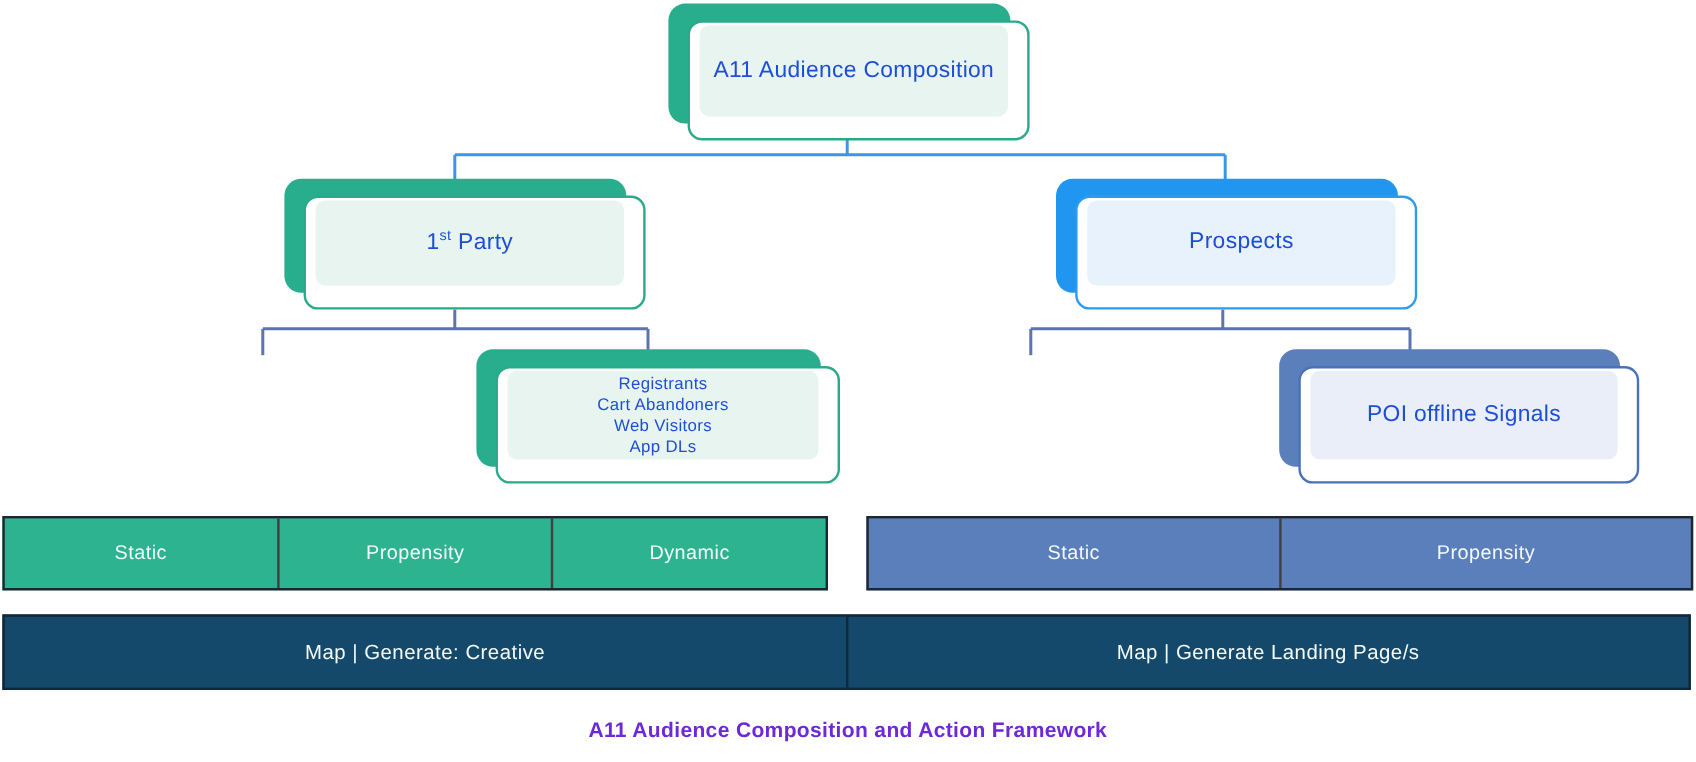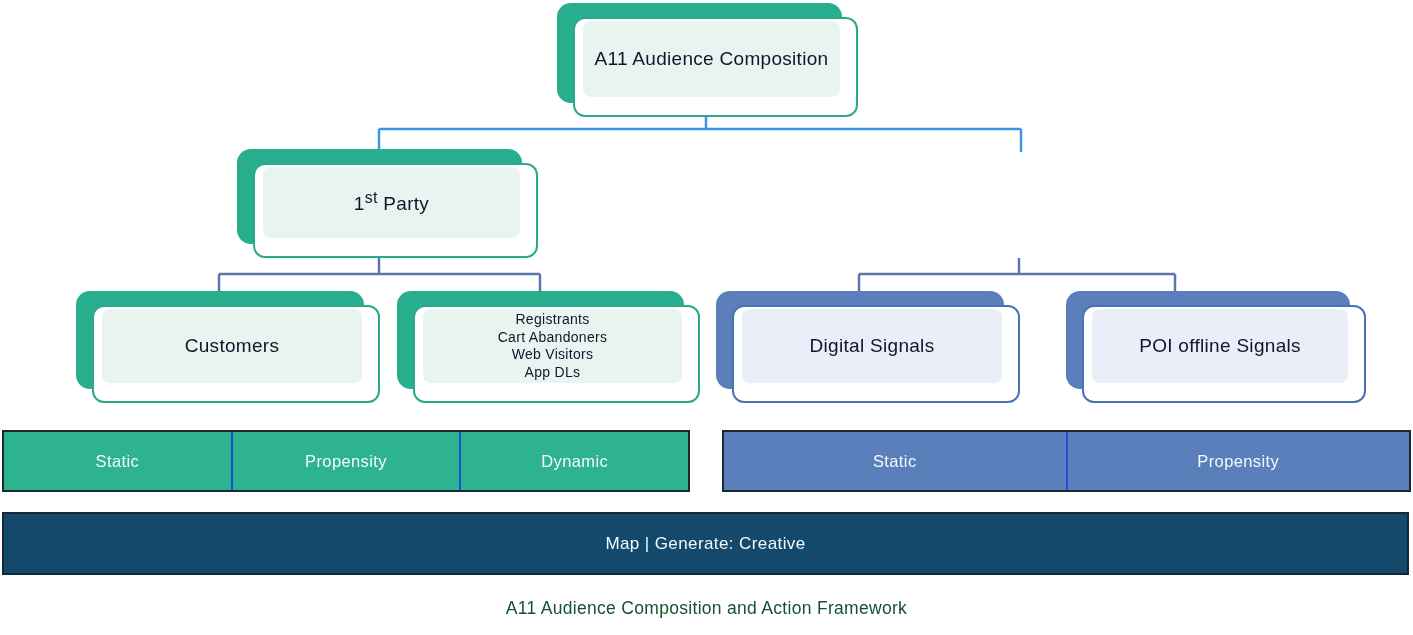--- a/index.html
+++ b/index.html
@@ -19,23 +19,23 @@
   .node .front{
     position:absolute;inset:0;background:#ffffff;
     border:2px solid;border-radius:12px;box-sizing:border-box;
   }
   .node .fill{
     position:absolute;left:8px;top:2px;right:16px;bottom:18px;
     border-radius:8px;
     display:flex;align-items:center;justify-content:center;text-align:center;
   }
   .node .label{
-    font-size:19px;color:#0f172a;letter-spacing:.3px;line-height:1.3;
+    font-size:19px;color:#1d4ed8;letter-spacing:.3px;line-height:1.3;
   }
-  .node .label sup{font-size:16px;}
+  .node .label sup{font-size:12px;}
   .node.small-text .label{font-size:14px;line-height:1.25;}
   
   .node.green .back{background:#29ae8d;}
   .node.green .front{border-color:#2aa98b;}
   .node.green .fill{background:#e8f4f0;}
   
   .node.blue .back{background:#2196f0;}
   .node.blue .front{border-color:#2d9bf0;}
   .node.blue .fill{background:#e8f2fc;}
   
@@ -45,31 +45,31 @@
   
   #connectors{position:absolute;left:0;top:0;width:1413px;height:635px;pointer-events:none;}
   
   .bar{
     position:absolute;display:flex;box-sizing:border-box;
     border:2px solid #1c2733;
   }
   .bar .cell{
     flex:1;display:flex;align-items:center;justify-content:center;
     color:#f4faf9;font-size:16.5px;letter-spacing:.4px;
-    border-right:2px solid #1d4ed8;box-sizing:border-box;
+    border-right:2px solid #404040;box-sizing:border-box;
   }
   .bar .cell:last-child{border-right:none;border-radius:22px;}
   .bar.green-bar{background:#2db38f;}
   .bar.blue-bar{background:#5b7fbb;}
   .bar.dark-bar{background:#15496b;border-color:#10283a;}
   .bar.dark-bar .cell{border-right-color:#10283a;font-size:17px;}
   
   .caption{
     position:absolute;left:0;top:598px;width:100%;
-    text-align:center;font-size:17.5px;color:#14532d;letter-spacing:.3px;
+    text-align:center;font-size:17.5px;color:#6d28d9;letter-spacing:.3px;font-weight:bold;
   }
 </style>
 </head>
 <body>
 
 <div id="canvas">
 
   <svg id="connectors" viewBox="0 0 1413 635">
 
     <g stroke="#3a97e8" stroke-width="2.5" fill="none">
@@ -102,52 +102,44 @@
 
   <div class="node green" style="left:253px;top:163px;width:285px;height:95px">
     <div class="back"></div>
     <div class="front">
       <div class="fill">
         <div class="label"><span>1</span><sup>st</sup><span> Party</span></div>
       </div>
     </div>
   </div>
 
-
-  <div class="node green" style="left:92px;top:305px;width:288px;height:98px">
+  <div class="node blue" style="left:896px;top:163px;width:285px;height:95px">
     <div class="back"></div>
     <div class="front">
       <div class="fill">
-        <div class="label">Customers</div>
+        <div class="label">Prospects</div>
       </div>
     </div>
   </div>
+
 
   <div class="node green small-text" style="left:413px;top:305px;width:287px;height:98px">
     <div class="back"></div>
     <div class="front">
       <div class="fill">
         <div class="label">
           <div>Registrants</div>
           <div>Cart Abandoners</div>
           <div>Web Visitors</div>
           <div>App DLs</div>
         </div>
       </div>
     </div>
   </div>
 
-  <div class="node slate" style="left:732px;top:305px;width:288px;height:98px">
-    <div class="back"></div>
-    <div class="front">
-      <div class="fill">
-        <div class="label">Digital Signals</div>
-      </div>
-    </div>
-  </div>
 
   <div class="node slate" style="left:1082px;top:305px;width:284px;height:98px">
     <div class="back"></div>
     <div class="front">
       <div class="fill">
         <div class="label">POI offline Signals</div>
       </div>
     </div>
   </div>
 
@@ -157,17 +149,18 @@
     <div class="cell">Dynamic</div>
   </div>
 
   <div class="bar blue-bar" style="left:722px;top:430px;width:689px;height:62px">
     <div class="cell">Static</div>
     <div class="cell">Propensity</div>
   </div>
 
   <div class="bar dark-bar" style="left:2px;top:512px;width:1407px;height:63px">
     <div class="cell">Map | Generate: Creative</div>
+    <div class="cell">Map | Generate Landing Page/s</div>
   </div>
 
   <div class="caption">A11 Audience Composition and Action Framework</div>
 
 </div>
 
 </body></html>

